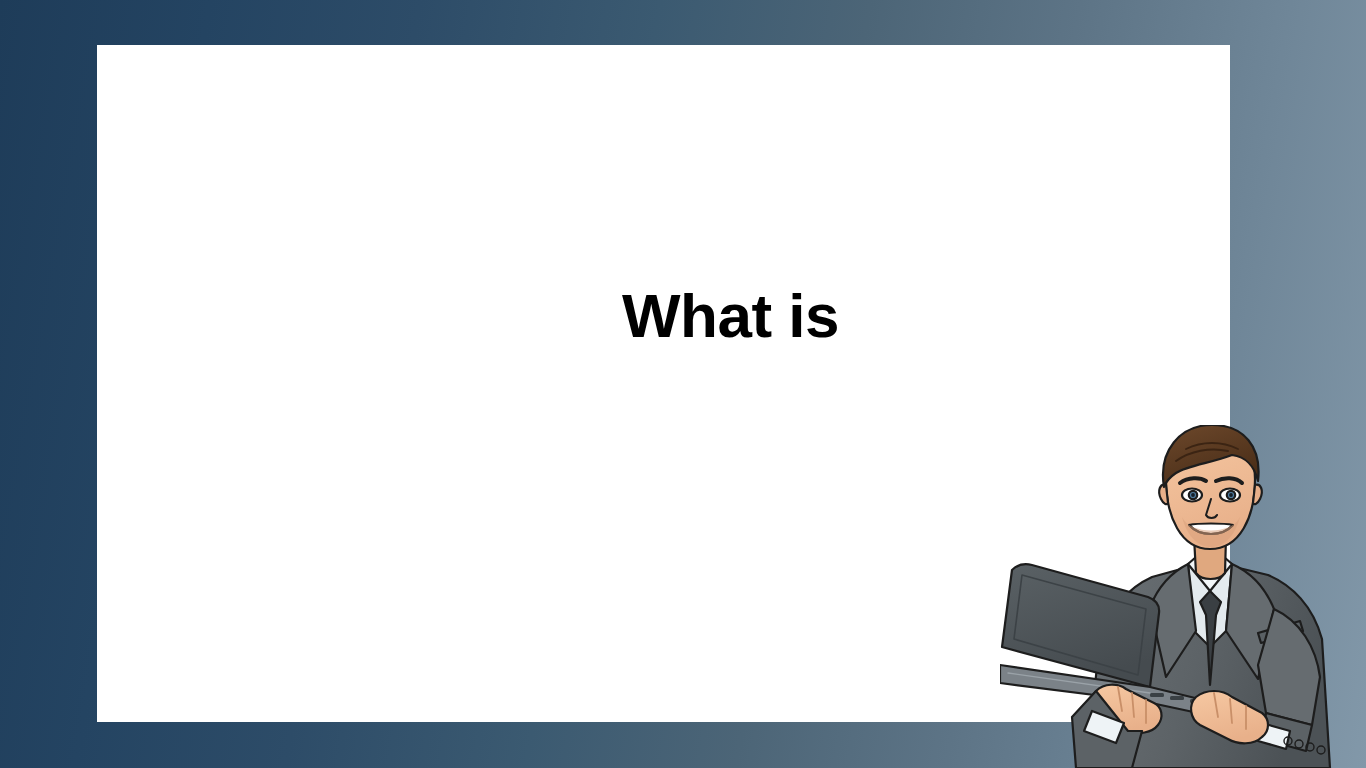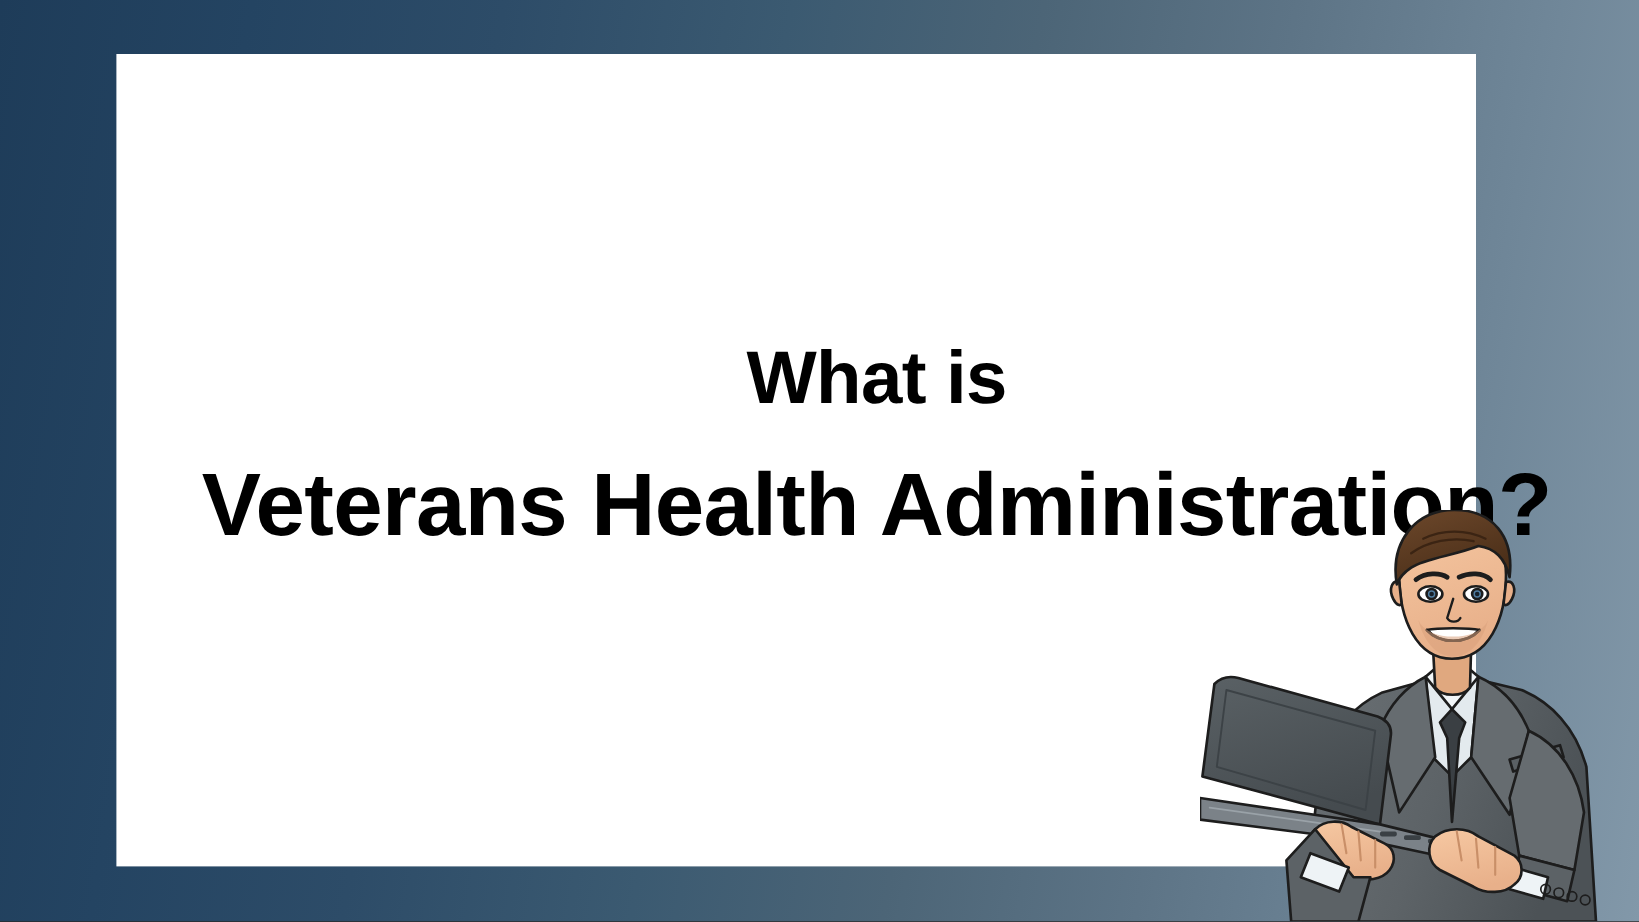--- a/index.html
+++ b/index.html
@@ -80,21 +80,20 @@
 </style>
 </head>
 <body>
 
 <div id="slide">
 
   <div id="content-panel">
 
     <div id="title-block">
       <span class="title-line" id="title-line-1">What is</span>
-      <span class="title-line" id="title-line-2">Veterans Health Administration?</span>
     </div>
 
   </div>
 
   <div id="presenter-illustration">
     <svg viewBox="0 0 366 343" xmlns="http://www.w3.org/2000/svg">
       <defs>
         <linearGradient id="suitGrad" x1="0" y1="0" x2="1" y2="0.3">
           <stop offset="0%" stop-color="#6b7175"></stop>
           <stop offset="55%" stop-color="#5d6367"></stop>

